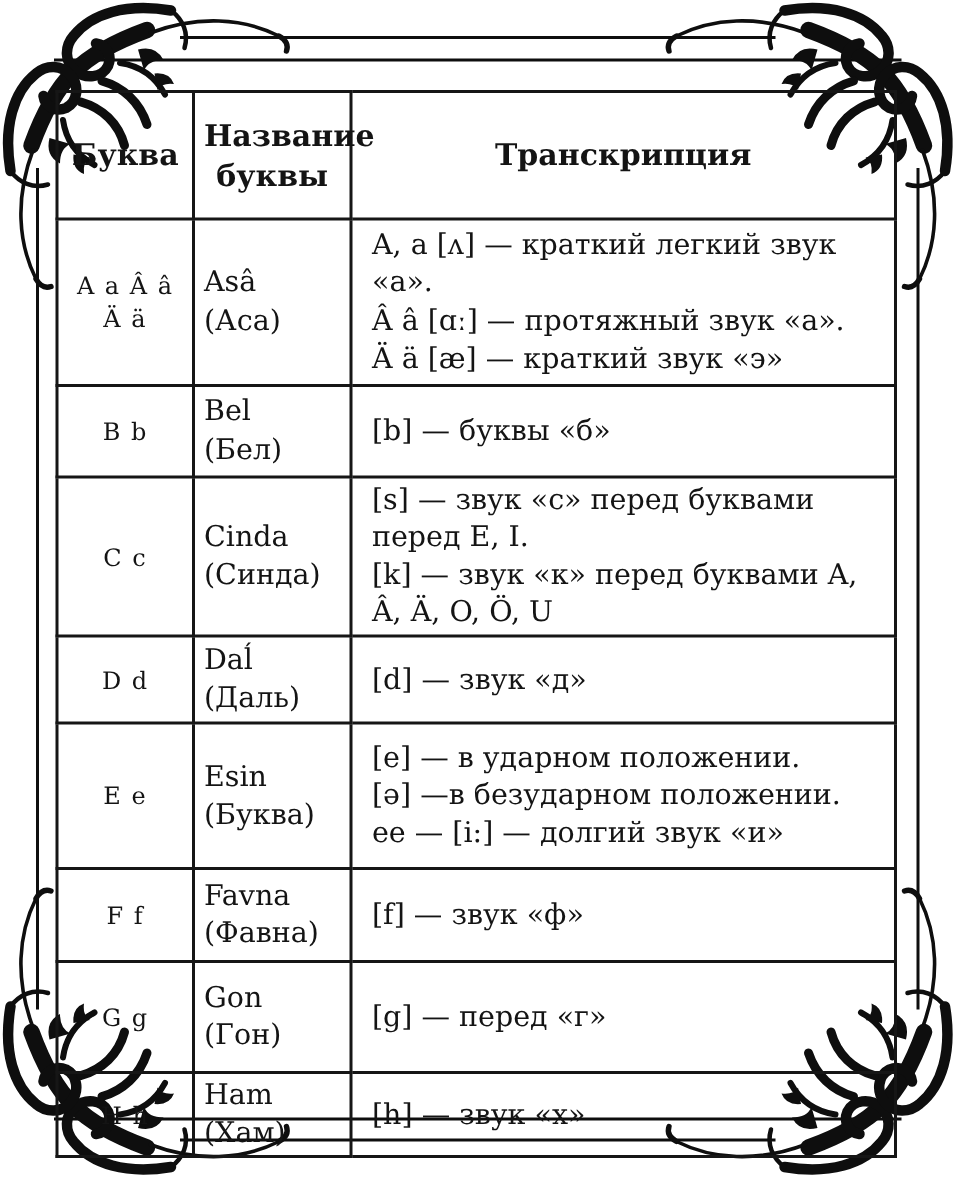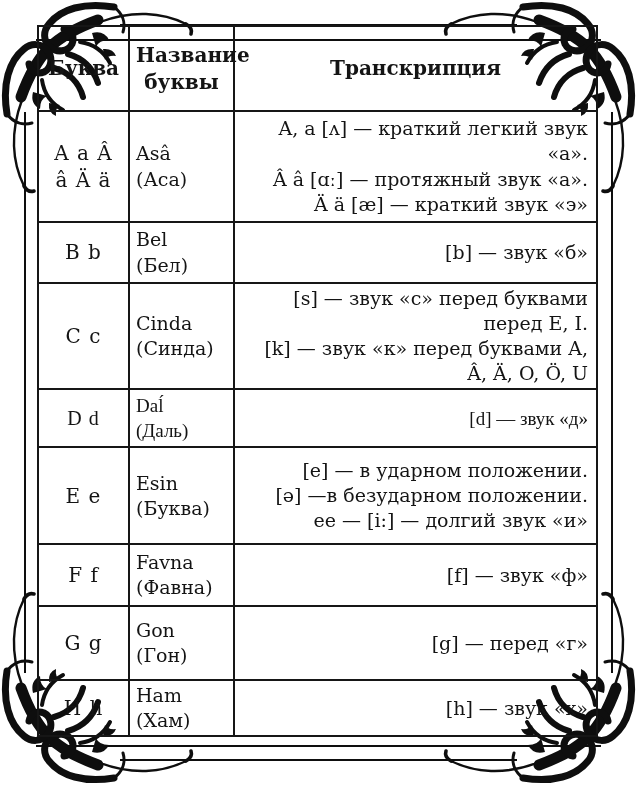--- a/index.html
+++ b/index.html
@@ -2,35 +2,35 @@
 <html><head>
 <meta charset="utf-8">
 <style>
   html,body{margin:0;padding:0;}
   body{
     width:637px;height:785px;position:relative;background:#ffffff;
     font-family:"DejaVu Serif","Liberation Serif",serif;color:#141414;
     overflow:hidden;
   }
   #frame{position:absolute;left:0;top:0;width:637px;height:785px;pointer-events:none;}
-  .tbl-wrap{position:absolute;left:37px;top:25px;width:559px;height:700px;}
+  .tbl-wrap{position:absolute;left:37px;top:60px;width:559px;height:700px;}
   table{
     width:559px;height:700px;border-collapse:collapse;table-layout:fixed;
     font-size:19px;line-height:1.32;
   }
   col.c1{width:91px;} col.c2{width:105px;} col.c3{width:363px;}
   th,td{border:2px solid #161616;padding:2px 6px;vertical-align:middle;}
   thead th{font-weight:bold;font-size:20px;text-align:center;white-space:pre-line;height:79px;}
-  td.letter{text-align:center;font-size:20px;letter-spacing:1px;}
+  td.letter{text-align:center;font-size:16px;letter-spacing:1px;}
   td.name{text-align:left;white-space:pre-line;}
-  td.trans{text-align:right;padding-left:13px;padding-right:8px;white-space:pre-line;}
+  td.trans{text-align:left;padding-left:13px;padding-right:8px;white-space:pre-line;}
   tbody tr:nth-of-type(1){height:111px;}
   tbody tr:nth-of-type(2){height:61px;}
   tbody tr:nth-of-type(3){height:106px;}
-  tbody tr:nth-of-type(4){height:58px;font-family:Liberation Serif, serif;}
+  tbody tr:nth-of-type(4){height:58px;}
   tbody tr:nth-of-type(5){height:97px;}
   tbody tr:nth-of-type(6){height:62px;margin-left:36px;}
   tbody tr:nth-of-type(7){height:74px;}
   tbody tr:nth-of-type(8){height:53px;}
 </style>
 </head>
 <body>
 
 <svg id="frame" viewBox="0 0 637 785" xmlns="http://www.w3.org/2000/svg" aria-hidden="true">
   <defs>
@@ -99,21 +99,21 @@
         <td class="name">Asâ
 (Аса)</td>
         <td class="trans">A, a [ʌ] — краткий легкий звук «а».
 Â â [ɑː] — протяжный звук «а».
 Ä ä [æ] — краткий звук «э»</td>
       </tr>
       <tr>
         <td class="letter">B b</td>
         <td class="name">Bel
 (Бел)</td>
-        <td class="trans">[b] — звук «б»</td>
+        <td class="trans">[b] — буквы «б»</td>
       </tr>
       <tr>
         <td class="letter">C c</td>
         <td class="name">Cinda
 (Синда)</td>
         <td class="trans">[s] — звук «с» перед буквами перед E, I.
 [k] — звук «к» перед буквами A, Â, Ä, O, Ö, U</td>
       </tr>
       <tr>
         <td class="letter">D d</td>

